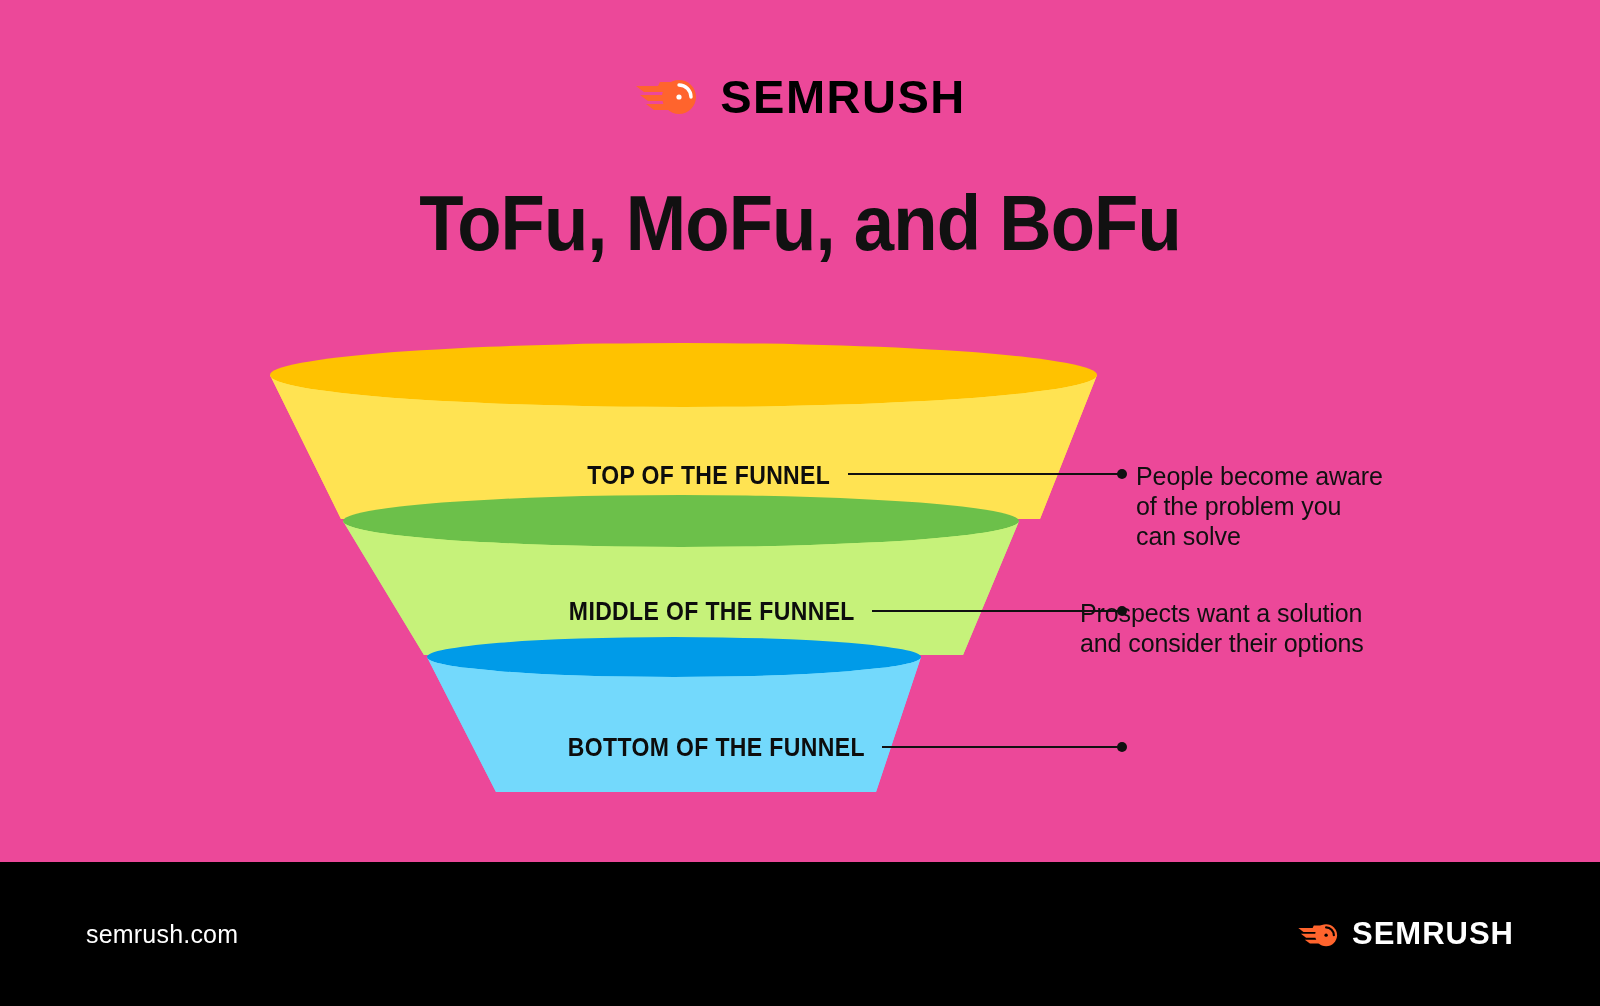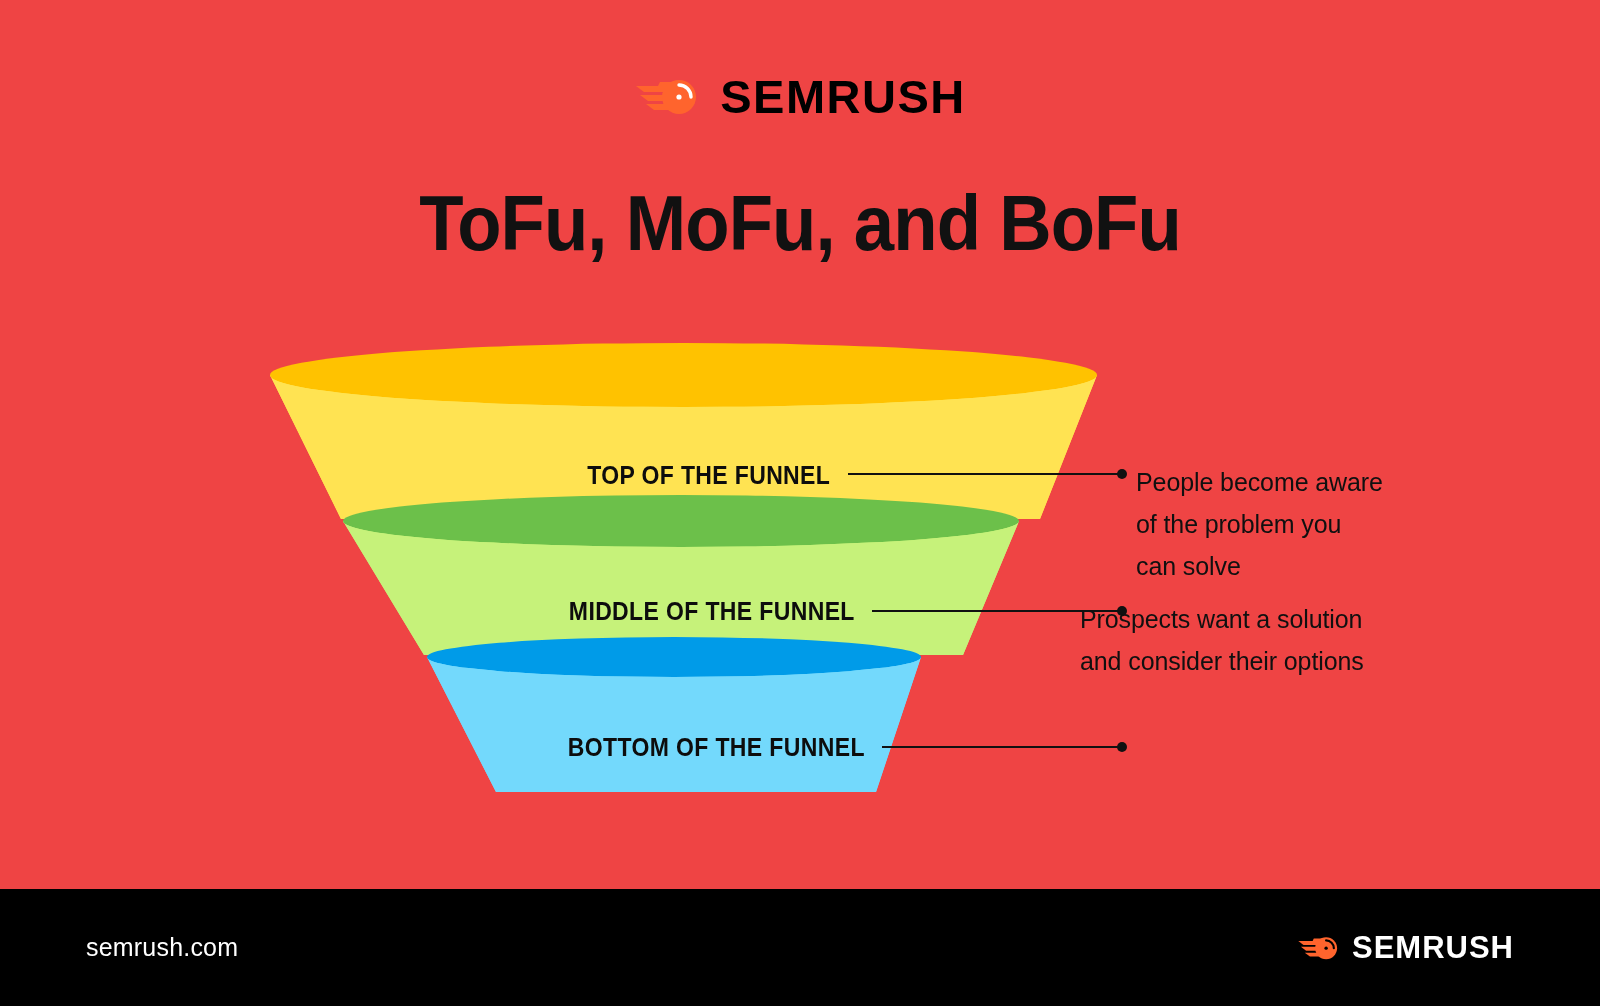--- a/index.html
+++ b/index.html
@@ -3,21 +3,21 @@
 <meta charset="utf-8">
 <title>ToFu, MoFu, and BoFu</title>
 <style>
   * { margin:0; padding:0; box-sizing:border-box; }
   html, body {
     width:1600px; height:1006px;
     background:#ffffff;
     font-family:"Liberation Sans", sans-serif;
     overflow:hidden;
   }
-  .page { position:relative; width:1600px; height:1006px; background:#ef4444; }
+  .page { position:relative; width:1600px; height:1006px; background:#ec4899; }
 
   
   .header-logo {
     position:absolute; left:0; top:72px; width:1600px;
     display:flex; align-items:center; justify-content:center; gap:18px;
   }
   .logo-mark { width:68px; height:48px; display:block; }
   .logo-word {
     font-family:"Liberation Sans", sans-serif;
     font-weight:bold; font-size:47px; letter-spacing:1.5px;
@@ -54,32 +54,32 @@
     text-align:right;
   }
   #label-tofu { right:770px; top:461px; }
   #label-mofu { right:745px; top:597px; }
   #label-bofu { right:735px; top:733px; }
 
   .desc {
     position:absolute;
     font-family:"Liberation Sans", sans-serif;
     font-size:25px;
-    line-height:42px;
+    line-height:30px;
     color:#101010;
     white-space:pre-line;
     letter-spacing:-0.1px;
   }
   #desc-tofu { left:1136px; top:461px; }
   #desc-mofu { left:1080px; top:598px; }
   #desc-bofu { left:1136px; top:734px; }
 
   
   .footer {
-    position:absolute; left:0; bottom:0; width:1600px; height:117px;
+    position:absolute; left:0; bottom:0; width:1600px; height:144px;
     background:#000000;
     display:flex; align-items:center; justify-content:space-between;
     padding:0 86px;
   }
   .footer-url {
     color:#ffffff; font-size:25px;
     font-family:"Liberation Sans", sans-serif;
     letter-spacing:0.2px;
   }
   .footer-logo { display:flex; align-items:center; gap:11px; }

